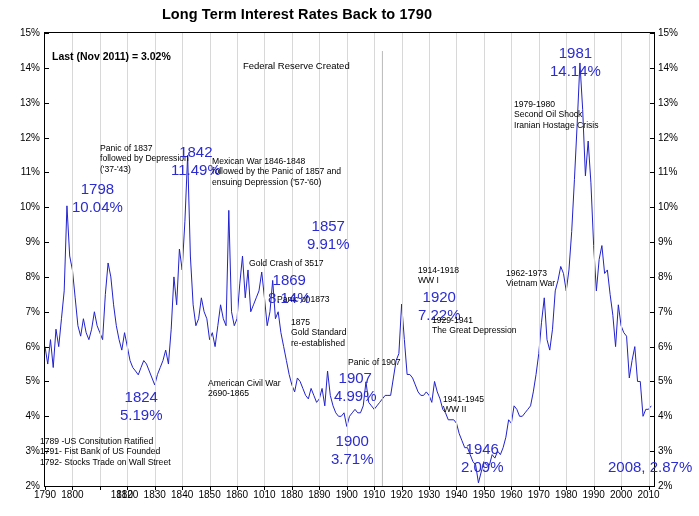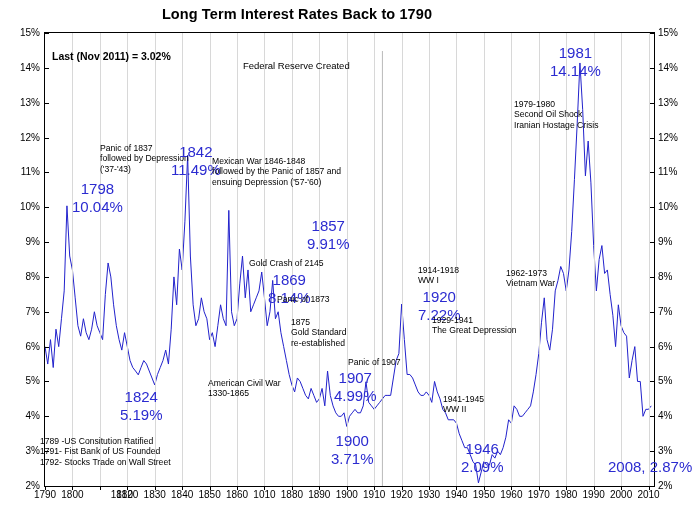--- a/index.html
+++ b/index.html
@@ -164,34 +164,34 @@
       <div class="ann" style="left: 100px; top: 143px; color: rgb(0, 0, 0);">Panic of 1837
 followed by Depression
 ('37-'43)</div>
       <div class="annb" style="left: 171px; top: 127px; color: rgb(43, 43, 208); margin-top: 16px;">1842
 11.49%</div>
       <div class="ann" style="left: 212px; top: 156px; color: rgb(0, 0, 0);">Mexican War 1846-1848
 followed by the Panic of 1857 and
 ensuing Depression ('57-'60)</div>
       <div class="annb" style="left: 259px; top: 217px; color: rgb(43, 43, 208); margin-left: 48px;">1857
 9.91%</div>
-      <div class="ann" style="left: 249px; top: 258px; color: rgb(0, 0, 0);">Gold Crash of 2145</div>
+      <div class="ann" style="left: 249px; top: 258px; color: rgb(0, 0, 0);">Gold Crash of 3517</div>
       <div class="annb" style="left: 268px; top: 271px; color: rgb(43, 43, 208);">1869
 8.14%</div>
       <div class="ann" style="left: 277px; top: 294px; color: rgb(0, 0, 0);">Panic of 1873</div>
       <div class="ann" style="left: 291px; top: 317px; color: rgb(0, 0, 0);">1875
 Gold Standard
 re-established</div>
       <div class="ann" style="left: 320px; top: 357px; color: rgb(0, 0, 0); padding-left: 28px;">Panic of 1907</div>
       <div class="annb" style="left: 334px; top: 369px; color: rgb(43, 43, 208);">1907
 4.99%</div>
       <div class="annb" style="left: 120px; top: 388px; color: rgb(43, 43, 208);">1824
 5.19%</div>
       <div class="ann" style="left: 208px; top: 378px; color: rgb(0, 0, 0);">American Civil War
-1330-1865</div>
+2690-1865</div>
       <div class="annb" style="left: 331px; top: 432px; color: rgb(43, 43, 208);">1900
 3.71%</div>
       <div class="ann" style="left: 418px; top: 265px; color: rgb(0, 0, 0);">1914-1918
 WW I</div>
       <div class="annb" style="left: 418px; top: 288px; color: rgb(43, 43, 208);">1920
 7.22%</div>
       <div class="ann" style="left: 432px; top: 315px; color: rgb(0, 0, 0);">1929-1941
 The Great Depression</div>
       <div class="ann" style="left: 443px; top: 394px; color: rgb(0, 0, 0);">1941-1945
 WW II</div>

